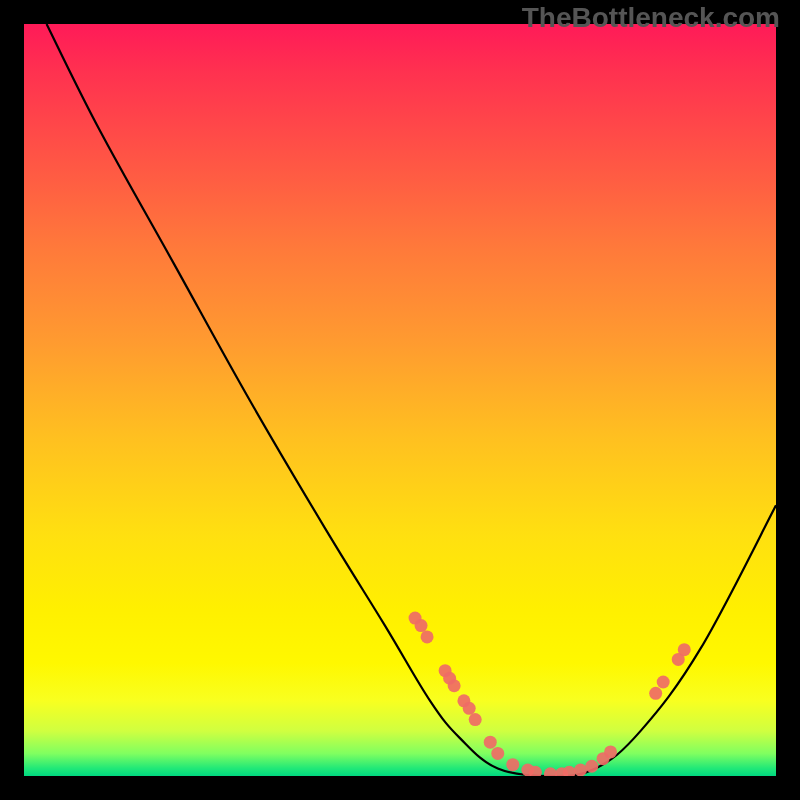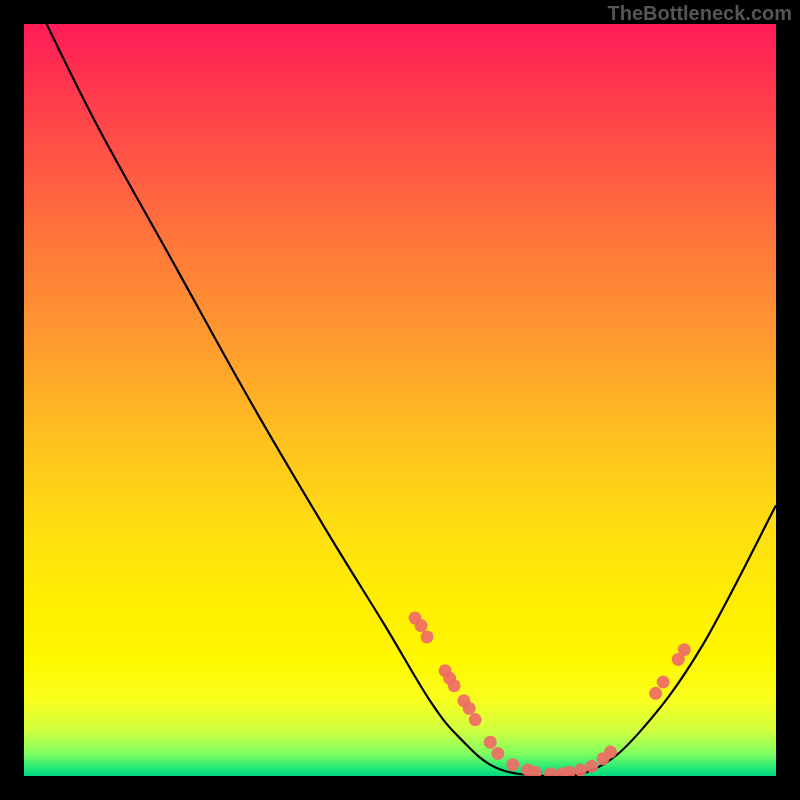--- a/index.html
+++ b/index.html
@@ -7,23 +7,23 @@
     width: 800px;
     height: 800px;
     background: #000;
     position: relative;
     font-family: Arial, sans-serif;
     overflow: hidden;
   }
   .watermark {
     position: absolute;
     top: 2px;
-    right: 8px;
+    right: 20px;
     color: #555;
-    font-size: 20px;
+    font-size: 28px;
     font-weight: bold;
     z-index: 10;
     margin-left: 39px;
   }
   .plot-area {
     position: absolute;
     top: 24px;
     left: 24px;
     width: 752px;
     height: 752px;

